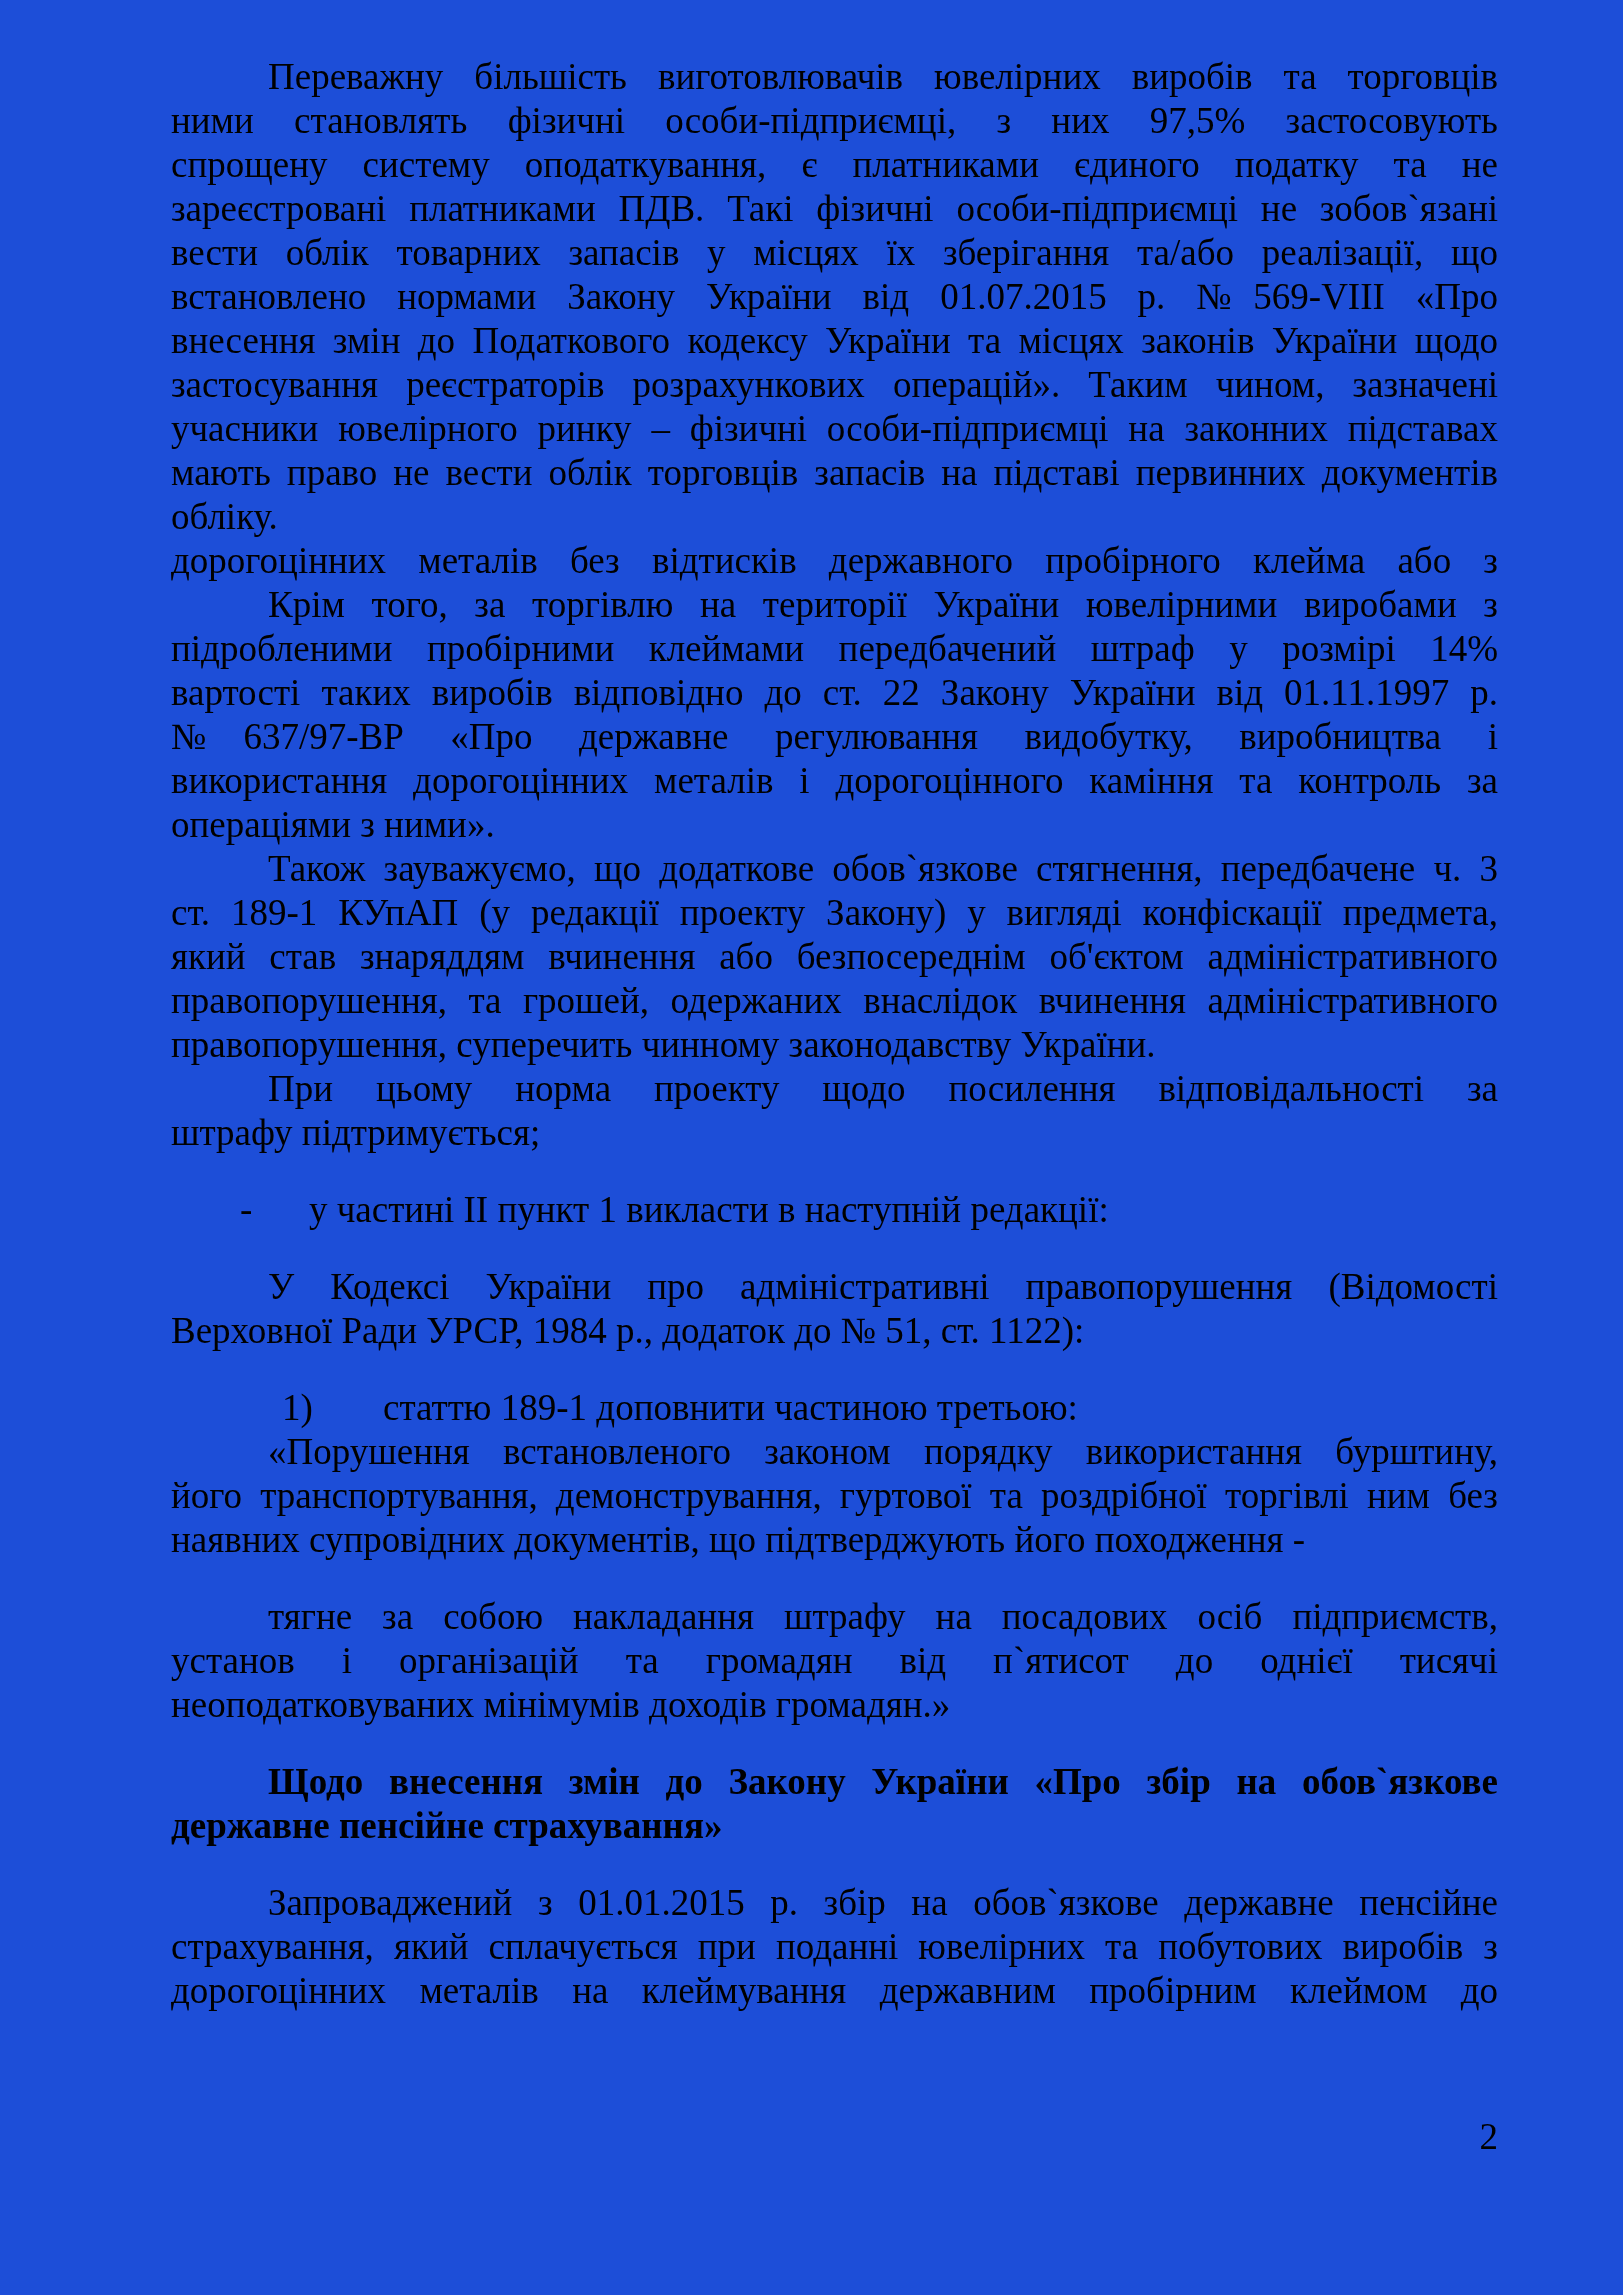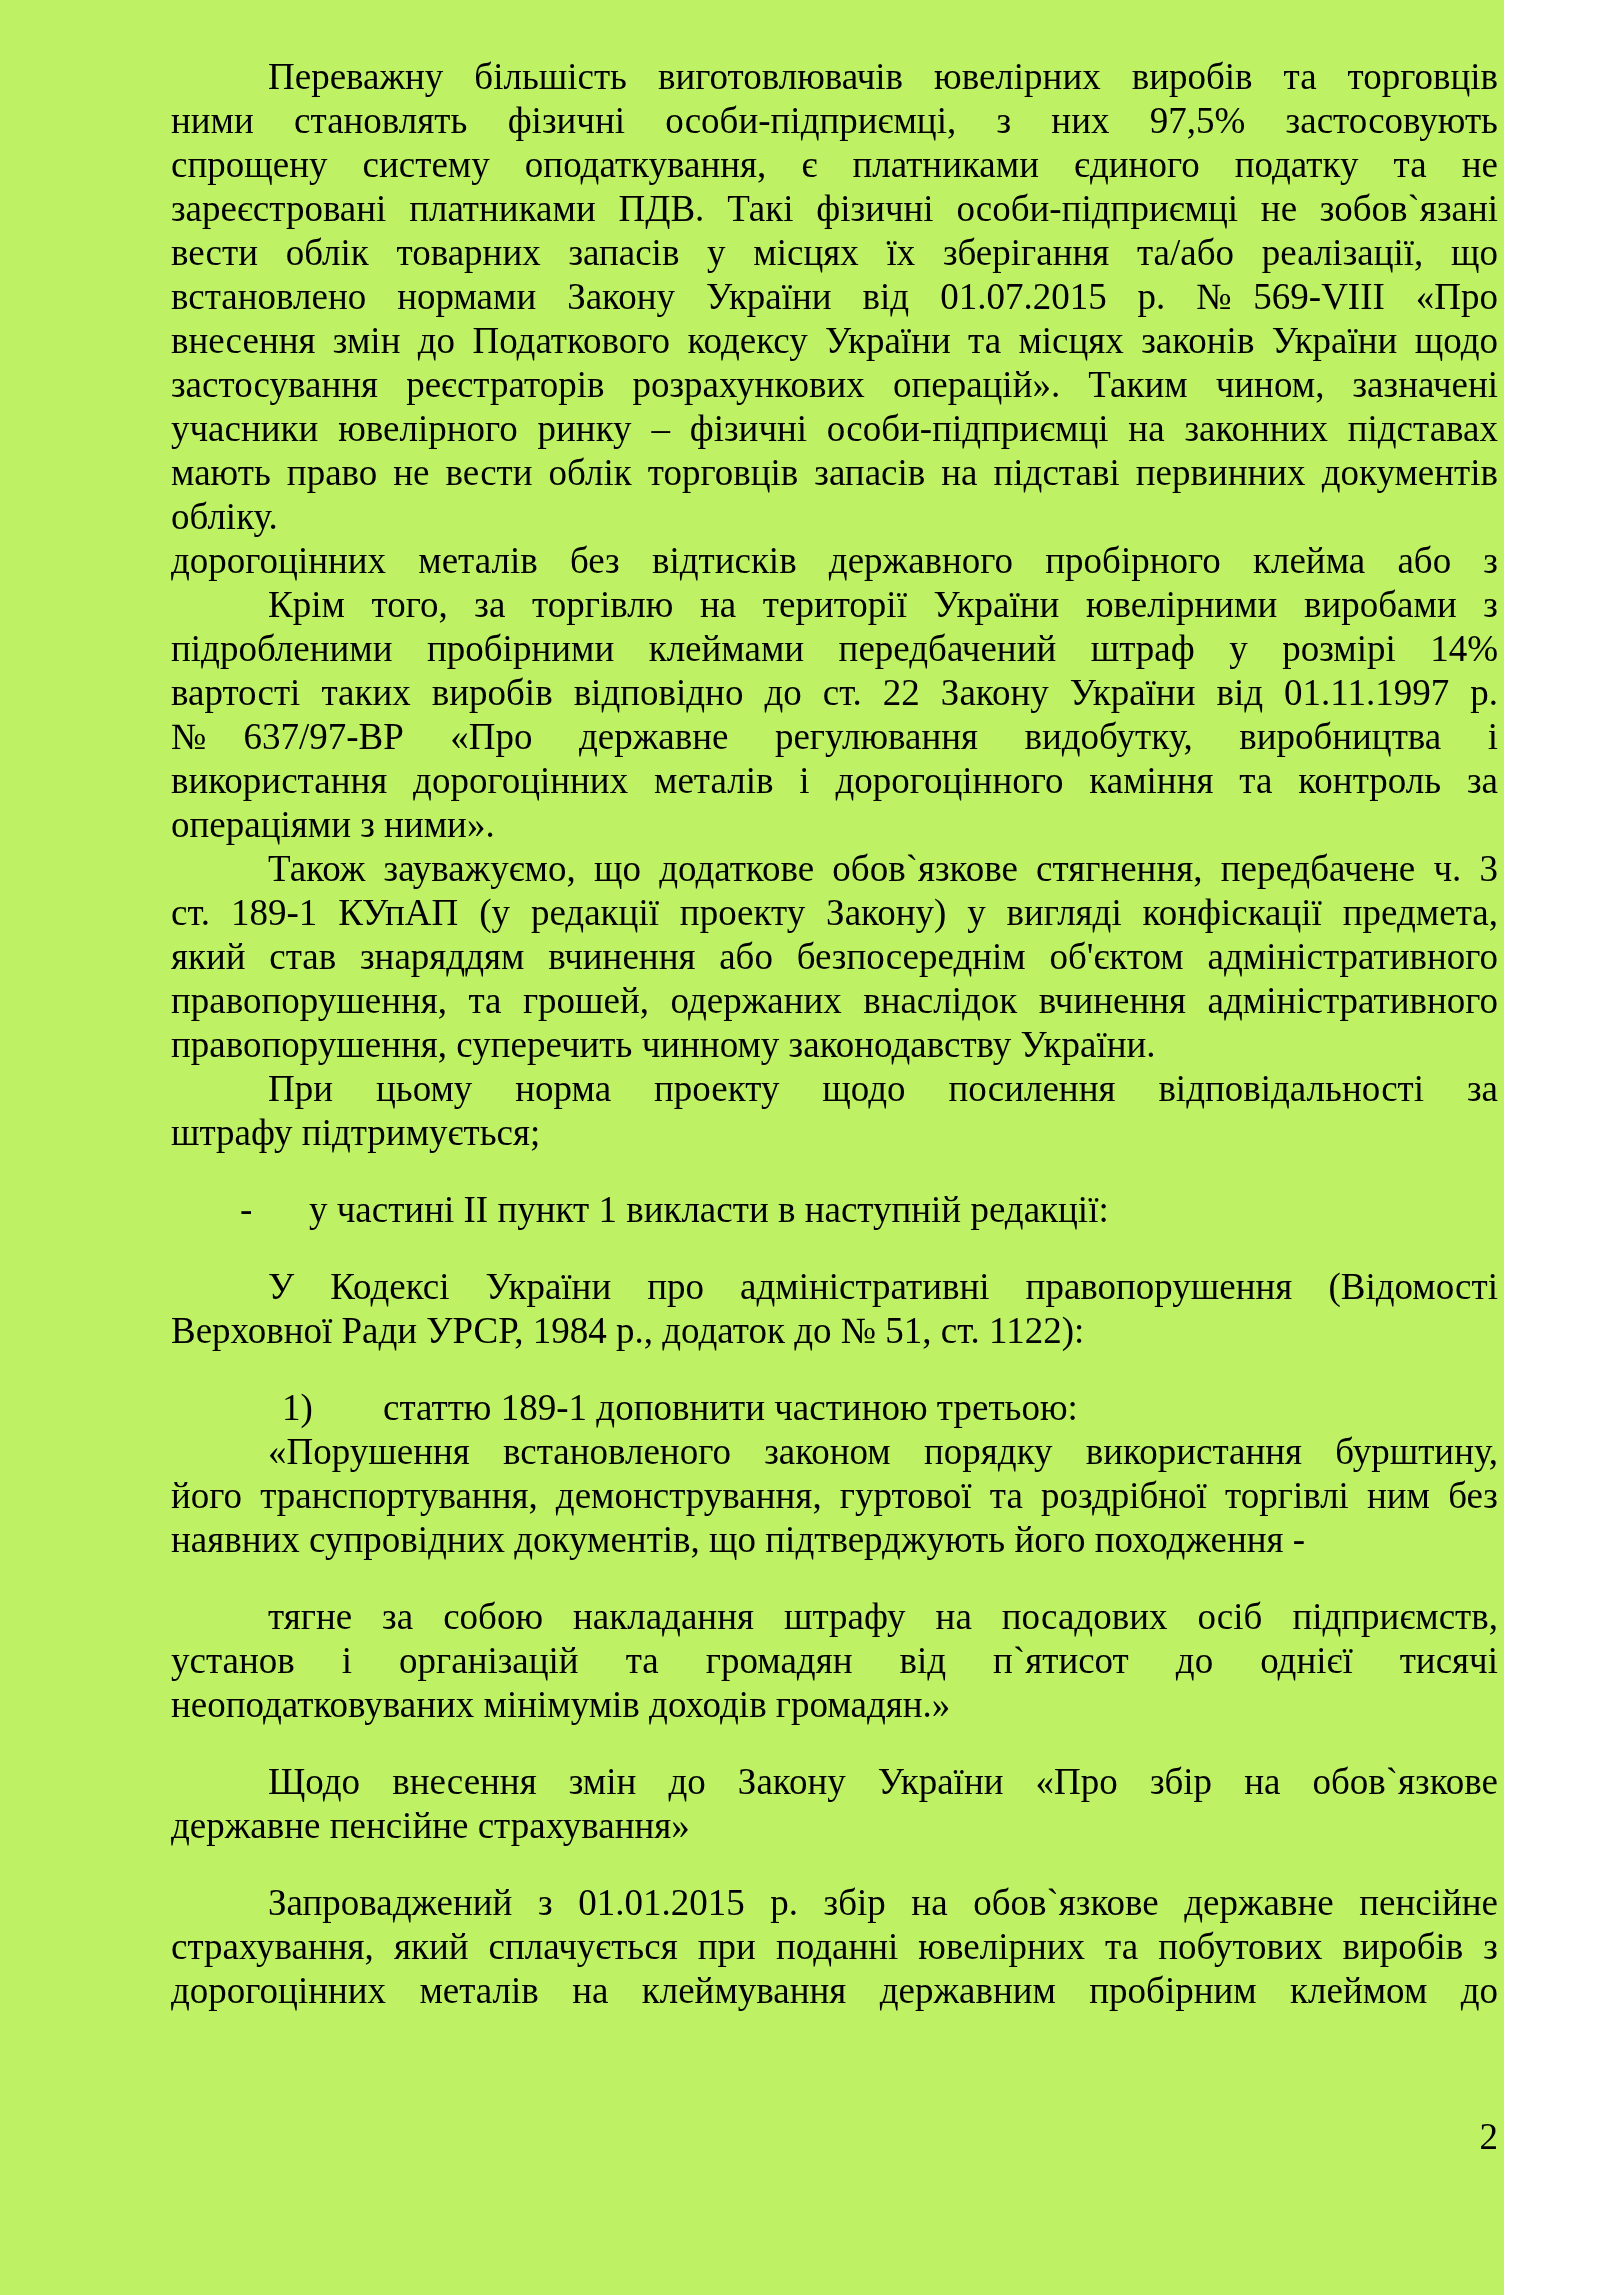--- a/index.html
+++ b/index.html
@@ -2,38 +2,38 @@
 <html style="font-size:10.5px"><head>
 <meta charset="utf-8">
 <style>
   html, body {
     margin: 0;
     padding: 0;
     background: #ffffff;
   }
   .page {
     position: relative;
-    width: 1504px;
+    width: 1623px;
     height: 2295px;
-    background: #bef264;
+    background: #1d4ed8;
     color: #000000;
     font-family: "Liberation Serif", "DejaVu Serif", serif;
     font-size: 37px;
     line-height: 44px;
     overflow: hidden;
   }
   .text {
     position: absolute;
     left: 171px;
     top: 55px;
     width: 1327px;
   }
   .blk { margin: 0; }
   .blk.sb { margin-top: 33px; }
-  .blk.bold { font-weight: 400; }
+  .blk.bold { font-weight: 700; }
   .ln {
     height: 44px;
     overflow: hidden;
     text-align: justify;
     text-align-last: justify;
   }
   .ln.e { text-align-last: left; }
   .ln.f { text-indent: 97px; }
   .mk { display: inline-block; }
   .mk.dash { margin-left: 69px; width: 69px; }

